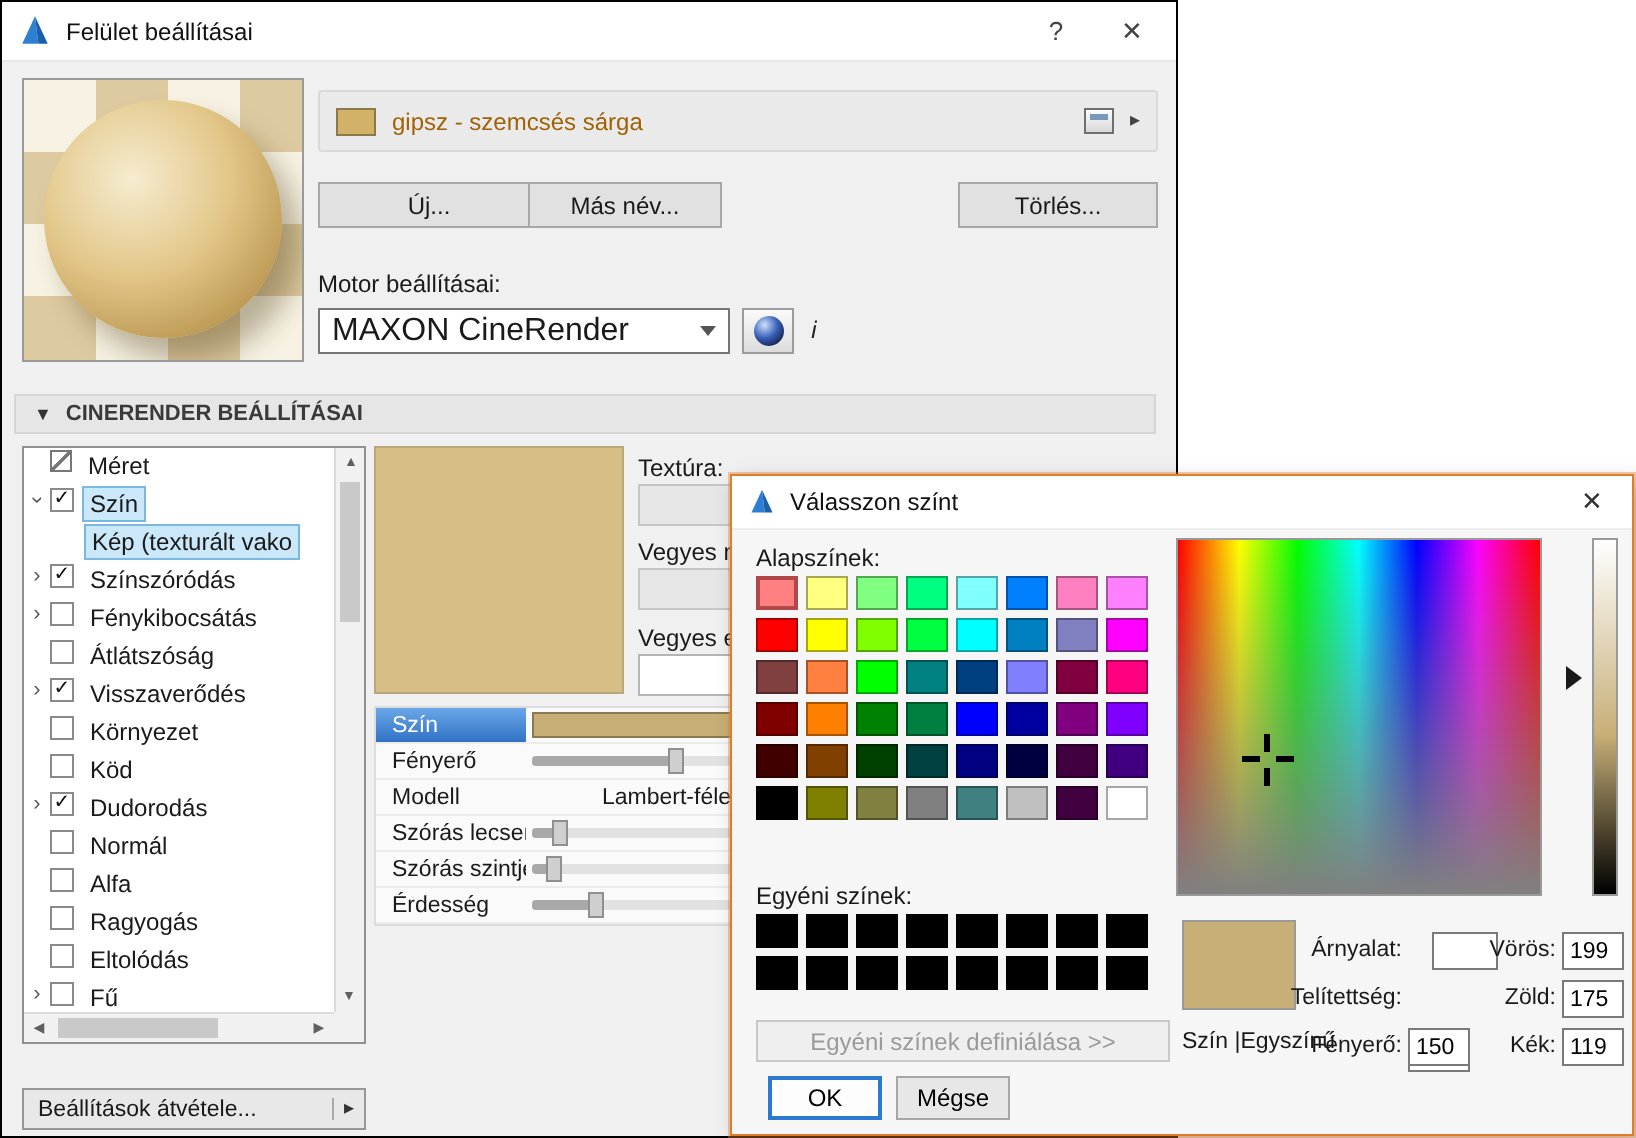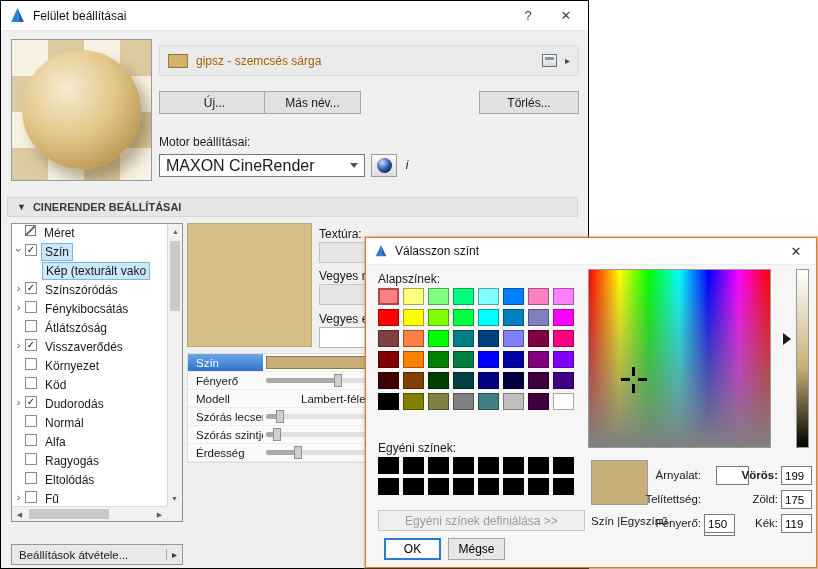--- a/index.html
+++ b/index.html
@@ -136,21 +136,21 @@
   .ch-r { left:49px; top:108px; width:9px; height:3px; }
 
   .lum-bar { left:430px; top:31px; width:13px; height:179px; border:1px solid #999; cursor:pointer; }
   .lum-arrow { left:417px; top:95px; width:0; height:0;
     border-top:6px solid transparent; border-bottom:6px solid transparent; border-left:8px solid #1a1a1a; cursor:pointer; }
 
   .cur-swatch { left:225px; top:222px; width:57px; height:45px; border:1px solid #9a9a9a; }
   .mode-label { left:225px; top:277px; font-size:11.5px; }
 
   .flabel { position:absolute; font-size:11.5px; text-align:right; }
-  .f-hue-l { left:265px; top:231px; width:70px; } .f-red-l { left:372px; top:231px; width:40px;font-weight:bold; }
+  .f-hue-l { left:265px; top:231px; width:70px; } .f-red-l { left:372px; top:231px; width:40px; }
   .f-sat-l { left:265px; top:255px; width:70px; } .f-grn-l { left:372px; top:255px; width:40px; }
   .f-lum-l { left:265px; top:279px; width:70px;padding-left:16px; } .f-blu-l { left:372px; top:279px; width:40px; }
   .finput { position:absolute; width:31px; height:19px; border:1px solid #7a7a7a; background:#fff;
     font-family:inherit; font-size:11.5px; padding:0 3px; }
   .f-hue-v { left:350px; top:228px;padding-left:28px; } .f-red-v { left:415px; top:228px; }
   .f-sat-v { left:338px; top:252px;margin-top:27px; } .f-grn-v { left:415px; top:252px; }
   .f-lum-v { left:338px; top:276px; } .f-blu-v { left:415px; top:276px; }
 
   .add-btn { left:234px; top:300px; width:210px; height:22px; background:#e7e7e7; border:1px solid #a6a6a6;
     font-family:inherit; font-size:11.5px; cursor:pointer; }

